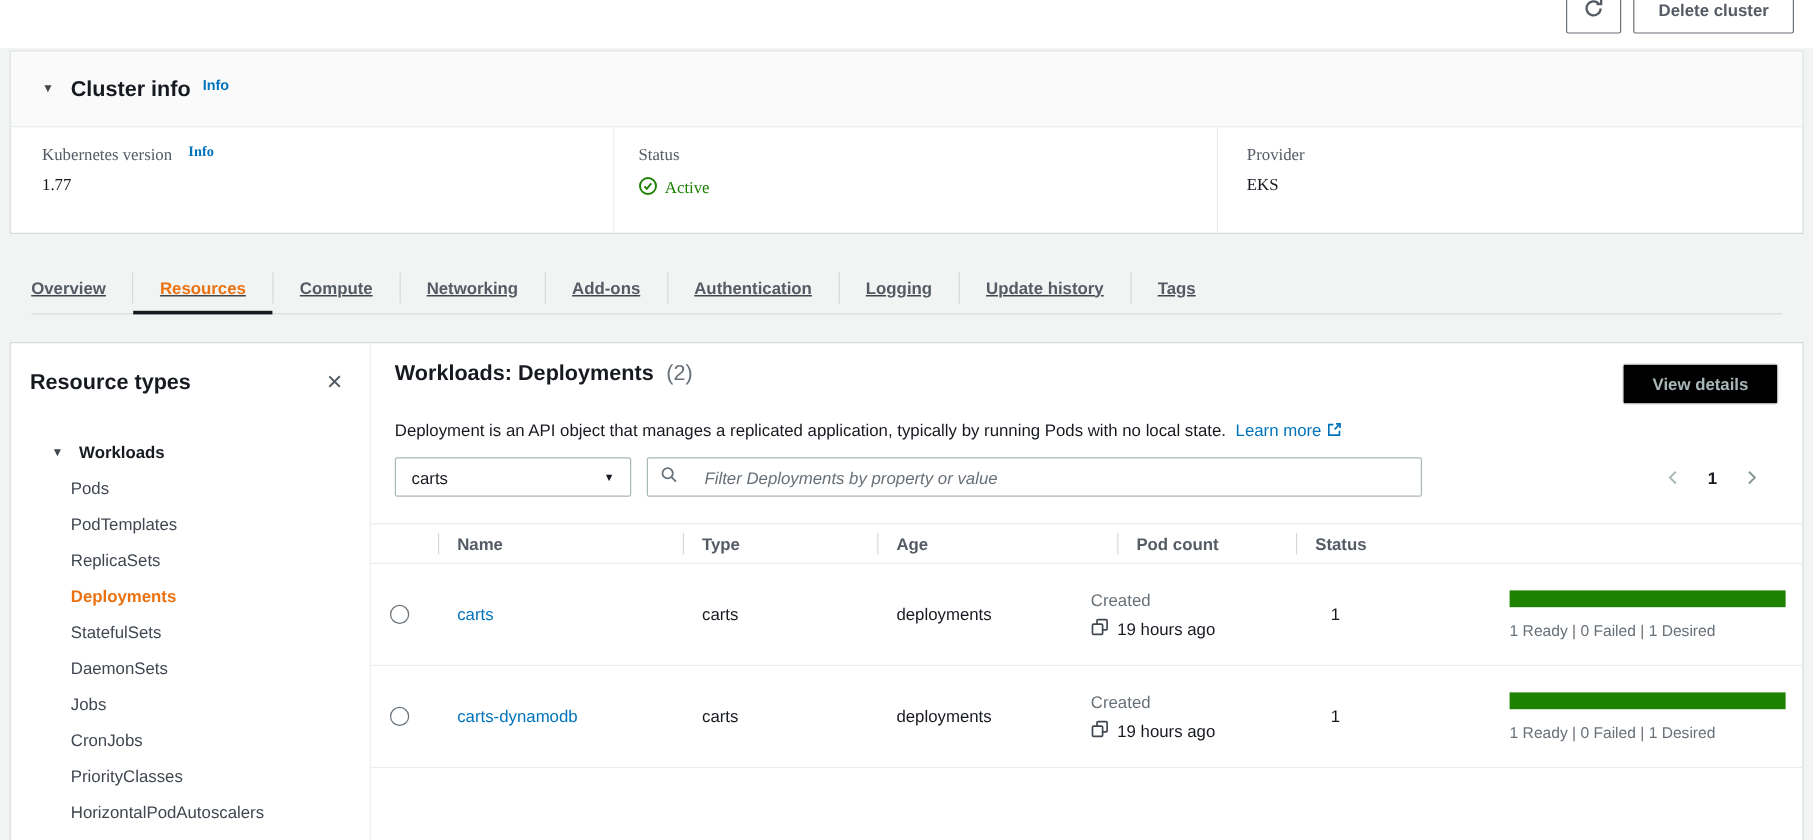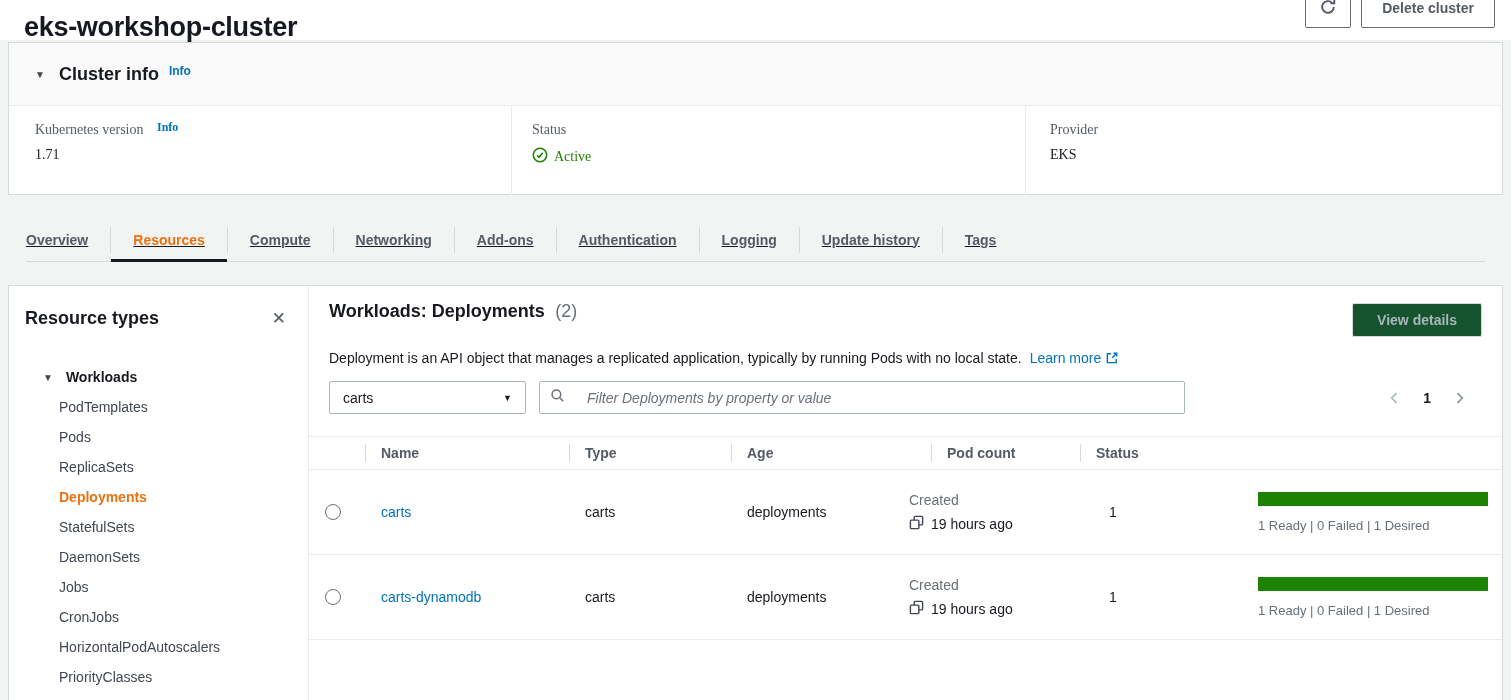--- a/index.html
+++ b/index.html
@@ -20,21 +20,21 @@
   
   .cluster-panel { position:absolute; top:42px; left:8px; right:8px; height:153px; background:#fff; border:1px solid #d5dbdb; }
   .cluster-panel-header { height:63px; background:#fafafa; border-bottom:1px solid #eaeded; display:flex; align-items:center; padding:0 26px; }
   .caret { font-size:10px; color:#414750; margin-right:14px; }
   .panel-title { font-size:18px; font-weight:700; color:#16191f; }
   .info-link { font-size:12px; font-weight:700; color:#0073bb; margin-left:10px; position:relative; top:-3px; cursor:pointer; }
   .cluster-panel-body { display:flex; height:89px; }
   .ci-col { padding:16px 0 0 26px;font-family:Liberation Serif, serif; }
   .ci-col-1 { width:502px; }
   .ci-col-2 { width:503px; border-left:1px solid #eaeded; padding-left:20px; }
-  .ci-col-3 { flex:1; border-left:1px solid #eaeded; padding-left:24px;margin-left:11px; }
+  .ci-col-3 { flex:1; border-left:1px solid #eaeded; padding-left:24px; }
   .ci-label { font-size:14px; color:#545b64; margin-bottom:9px; }
   .ci-value { font-size:14px; color:#16191f; }
   .status-active { display:flex; align-items:center; gap:6px; color:#1d8102; font-size:14px; }
 
   
   .tabs { position:absolute; top:218px; left:26px; right:26px; height:44px; display:flex; align-items:stretch; border-bottom:1px solid #d5dbdb;text-decoration:underline; }
   .tab { display:flex; align-items:center; padding:0 22px; font-size:14px; font-weight:700; color:#545b64; position:relative; cursor:pointer; }
   .tab:first-child { padding-left:0; }
   .tab.active { color:#ec7211; }
   .tab.active::after { content:''; position:absolute; left:0; right:0; bottom:-1px; height:3px; background:#16191f; }
@@ -53,21 +53,21 @@
   .tree-group .caret { margin-right:13px; }
   .tree-item { padding-left:34px; font-size:14px; color:#414750; height:30px; display:flex; align-items:center; cursor:pointer; }
   .tree-item.selected { color:#ec7211; font-weight:700; }
 
   
   .content { flex:1; padding-top:15px; position:relative; min-width:0; }
   .content-pad { padding:0 20px; }
   .content-header { display:flex; align-items:flex-start; justify-content:space-between;gap:31px; }
   .content-title { font-size:18px; font-weight:700; color:#16191f; }
   .content-count { font-weight:400; color:#687078; margin-left:6px; }
-  .btn-view-details { height:34px; padding:0 24px; border:1px solid #d5dbdb; color:#aab7b8; background:#14532d; font-weight:700; font-size:14px; border-radius:2px; font-family:inherit; margin-top:2px; }
+  .btn-view-details { height:34px; padding:0 24px; border:1px solid #d5dbdb; color:#aab7b8; background:#000000; font-weight:700; font-size:14px; border-radius:2px; font-family:inherit; margin-top:2px; }
   .description { margin-top:12px; font-size:14px; color:#16191f; }
   .learn-more { color:#0073bb; margin-left:8px; text-decoration:none; cursor:pointer; }
   .ext-icon { margin-left:4px; position:relative; top:2px; }
 
   .filter-row { margin-top:15px; display:flex; align-items:center; }
   .select-box { width:197px; height:33px; border:1px solid #aab7b8; border-radius:2px; background:#fff; display:flex; align-items:center; justify-content:space-between; padding:0 13px; font-size:14px; color:#16191f; cursor:pointer; }
   .select-caret { font-size:9px; color:#16191f; }
   .search-box { margin-left:13px; width:646px; height:33px; border:1px solid #aab7b8; border-radius:2px; background:#fff; display:flex; align-items:center; padding:0 10px; gap:20px; }
   .search-box input { border:none; outline:none; flex:1; font-size:14px; font-family:inherit; color:#16191f; background:transparent; }
   .search-box input::placeholder { color:#687078; font-style:italic; }
@@ -93,21 +93,20 @@
   .name-link { color:#0073bb; text-decoration:none; cursor:pointer; }
   .age-label { color:#687078; margin-bottom:7px; }
   .age-line { display:flex; align-items:center; gap:7px; }
   .status-bar { height:14px; width:230px; background:#1d8102; }
   .status-summary { margin-top:12px; font-size:13px; color:#687078; }
 </style>
 </head>
 <body>
 
 <div class="top-header">
-  <h1 class="page-title">eks-workshop-cluster</h1>
   <div class="header-actions">
     <button class="btn btn-refresh">
       <span>
         <svg width="18" height="18" viewBox="0 0 16 16">
             <path d="M13.2 8a5.2 5.2 0 1 1-1.5-3.7" fill="none" stroke="#545b64" stroke-width="1.7"></path>
             <path d="M13.6 1.4v3.4h-3.4" fill="none" stroke="#545b64" stroke-width="1.7"></path>
           </svg>
       </span>
     </button>
     <button class="btn btn-delete">Delete cluster</button>
@@ -119,21 +118,21 @@
     <span class="caret">▼</span>
     <span class="panel-title">Cluster info</span>
     <span class="info-link">Info</span>
   </div>
   <div class="cluster-panel-body">
     <div class="ci-col ci-col-1">
       <div class="ci-label">
         <span>Kubernetes version</span>
         <span class="info-link">Info</span>
       </div>
-      <div class="ci-value">1.71</div>
+      <div class="ci-value">1.77</div>
     </div>
     <div class="ci-col ci-col-2">
       <div class="ci-label">Status</div>
       <div class="status-active">
         <span>
           <svg width="16" height="16" viewBox="0 0 16 16">
               <circle cx="8" cy="8" r="6.7" fill="none" stroke="#1d8102" stroke-width="1.6"></circle>
               <path d="M5 8.3l2 2 3.7-4.5" fill="none" stroke="#1d8102" stroke-width="1.6"></path>
             </svg>
         </span>
@@ -172,30 +171,30 @@
   <div class="sidebar">
     <div class="sidebar-header">
       <span class="sidebar-title">Resource types</span>
       <span class="close-icon">✕</span>
     </div>
     <div class="tree">
       <div class="tree-group">
         <span class="caret">▼</span>
         <span>Workloads</span>
       </div>
+      <div class="tree-item">Pods</div>
       <div class="tree-item">PodTemplates</div>
-      <div class="tree-item">Pods</div>
       <div class="tree-item">ReplicaSets</div>
       <div class="tree-item selected">Deployments</div>
       <div class="tree-item">StatefulSets</div>
       <div class="tree-item">DaemonSets</div>
       <div class="tree-item">Jobs</div>
       <div class="tree-item">CronJobs</div>
+      <div class="tree-item">PriorityClasses</div>
       <div class="tree-item">HorizontalPodAutoscalers</div>
-      <div class="tree-item">PriorityClasses</div>
     </div>
   </div>
 
   <div class="content">
     <div class="content-pad">
       <div class="content-header">
         <div>
           <span class="content-title">Workloads: Deployments</span>
           <span class="content-title content-count">(2)</span>
         </div>

